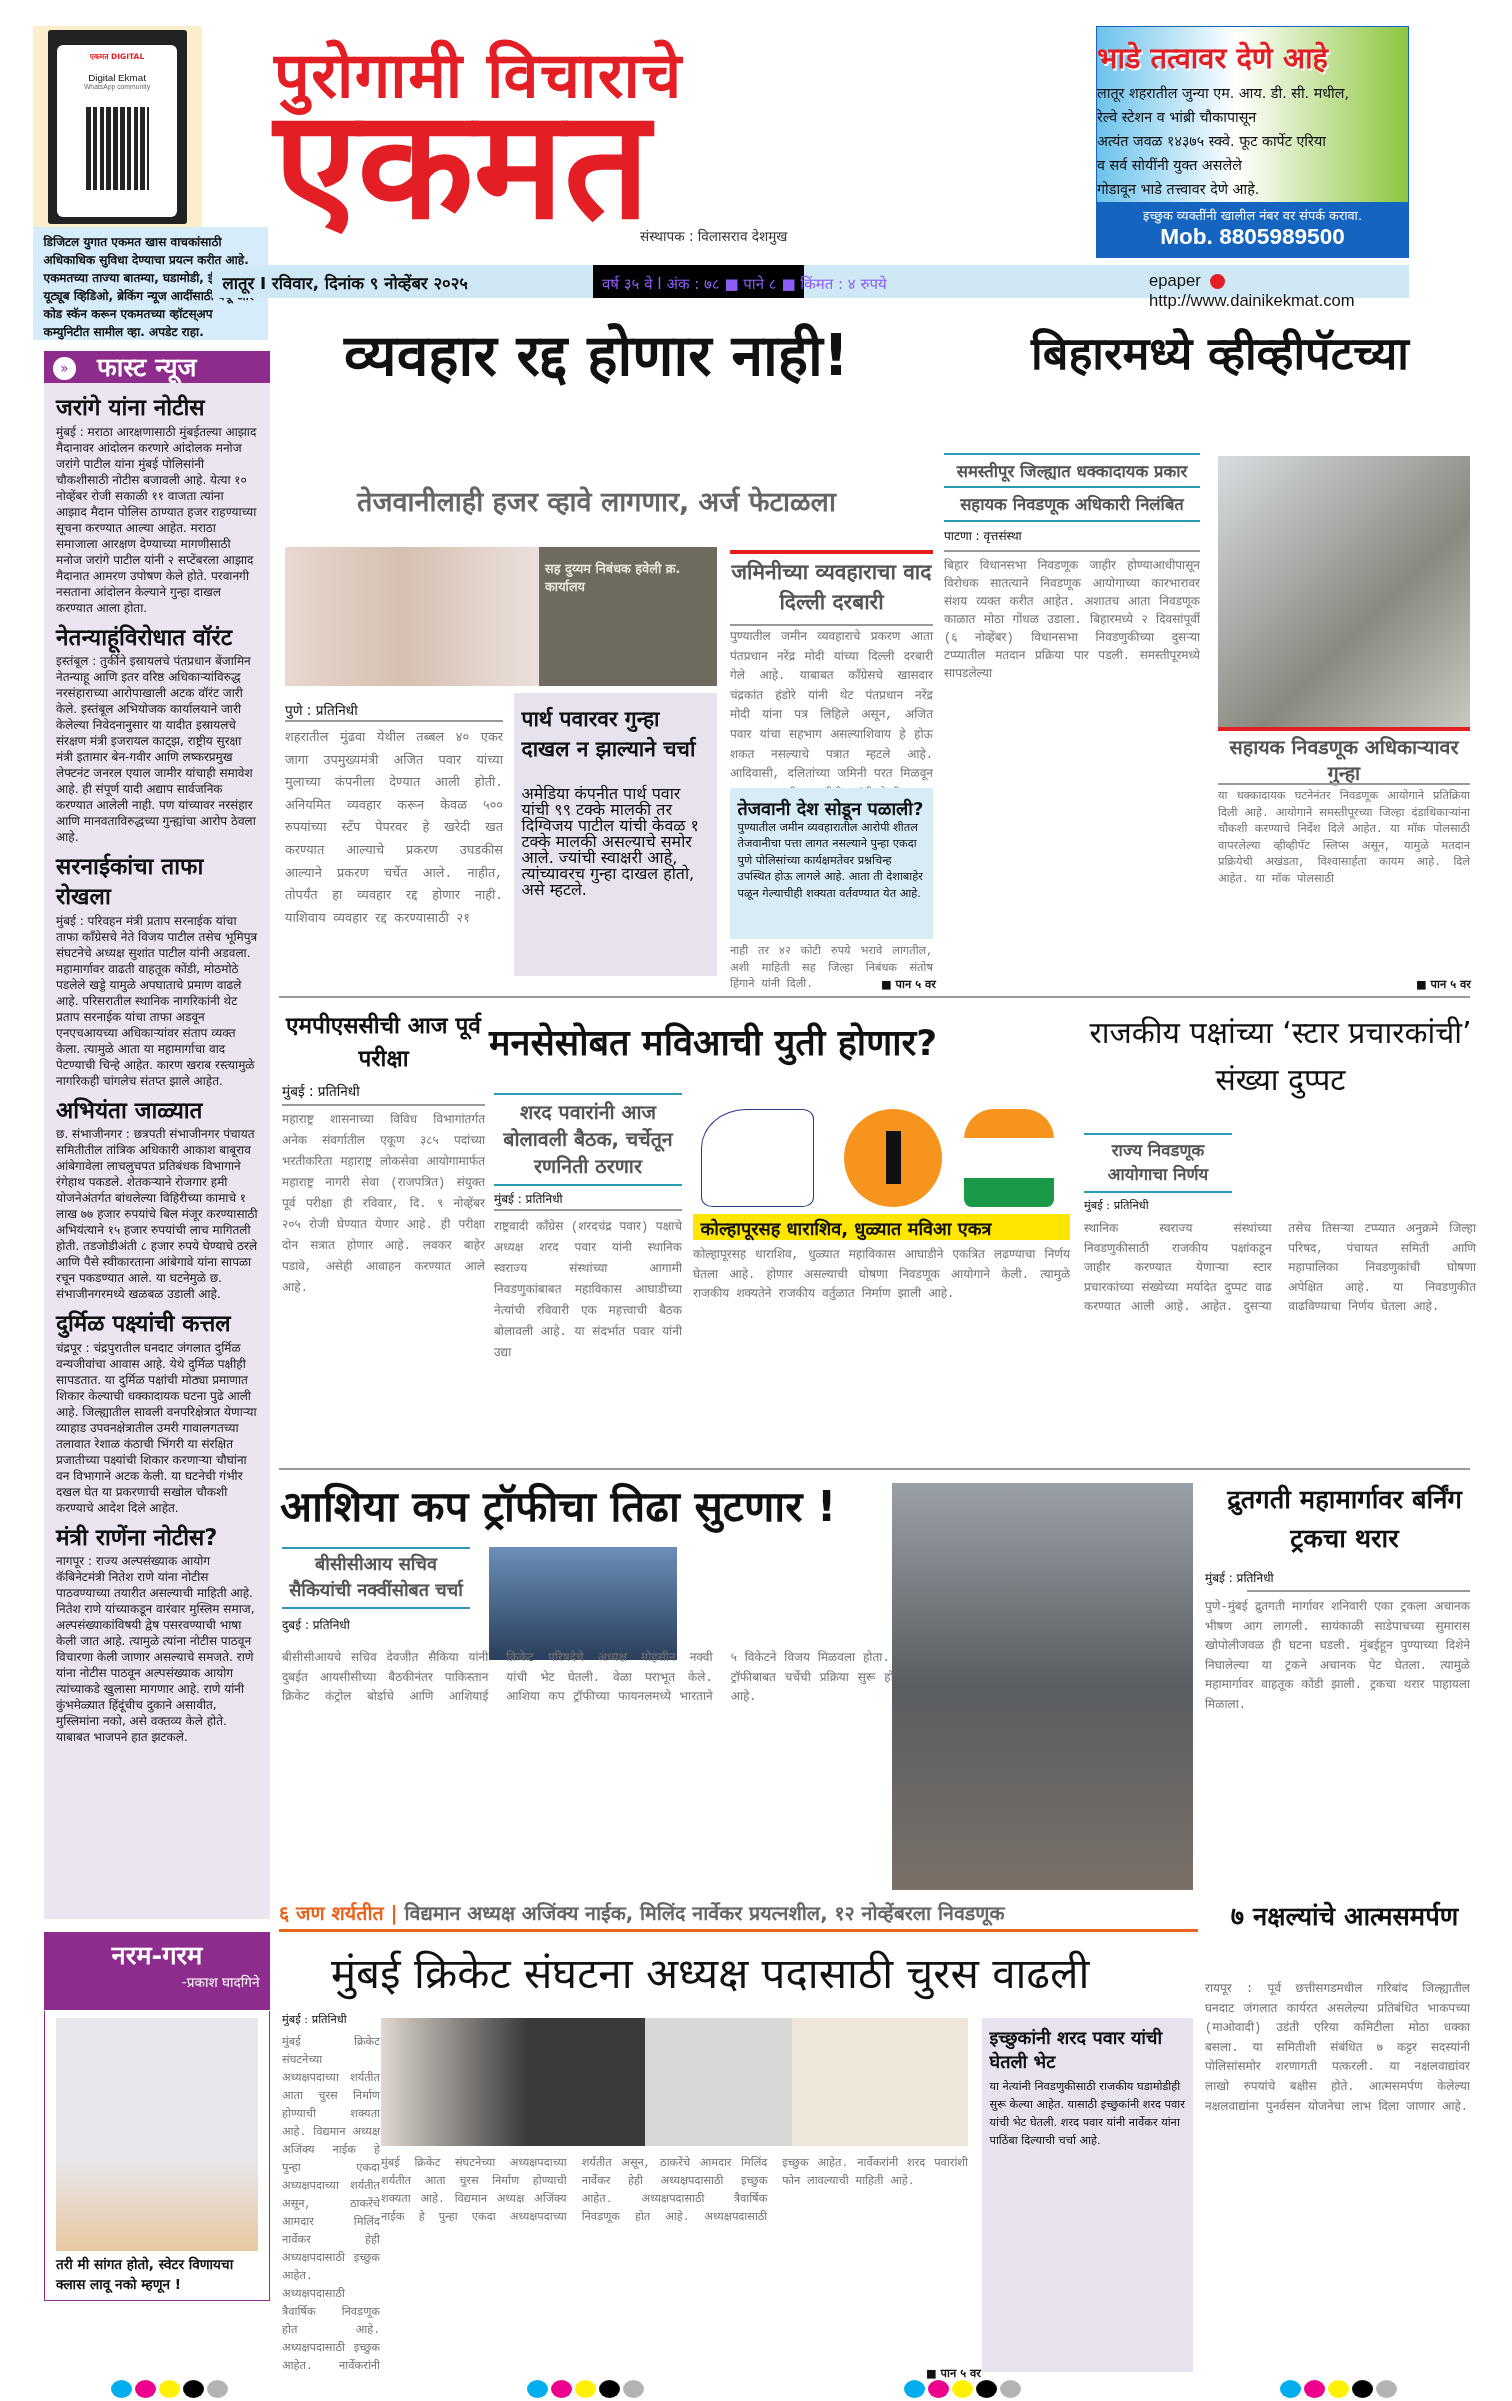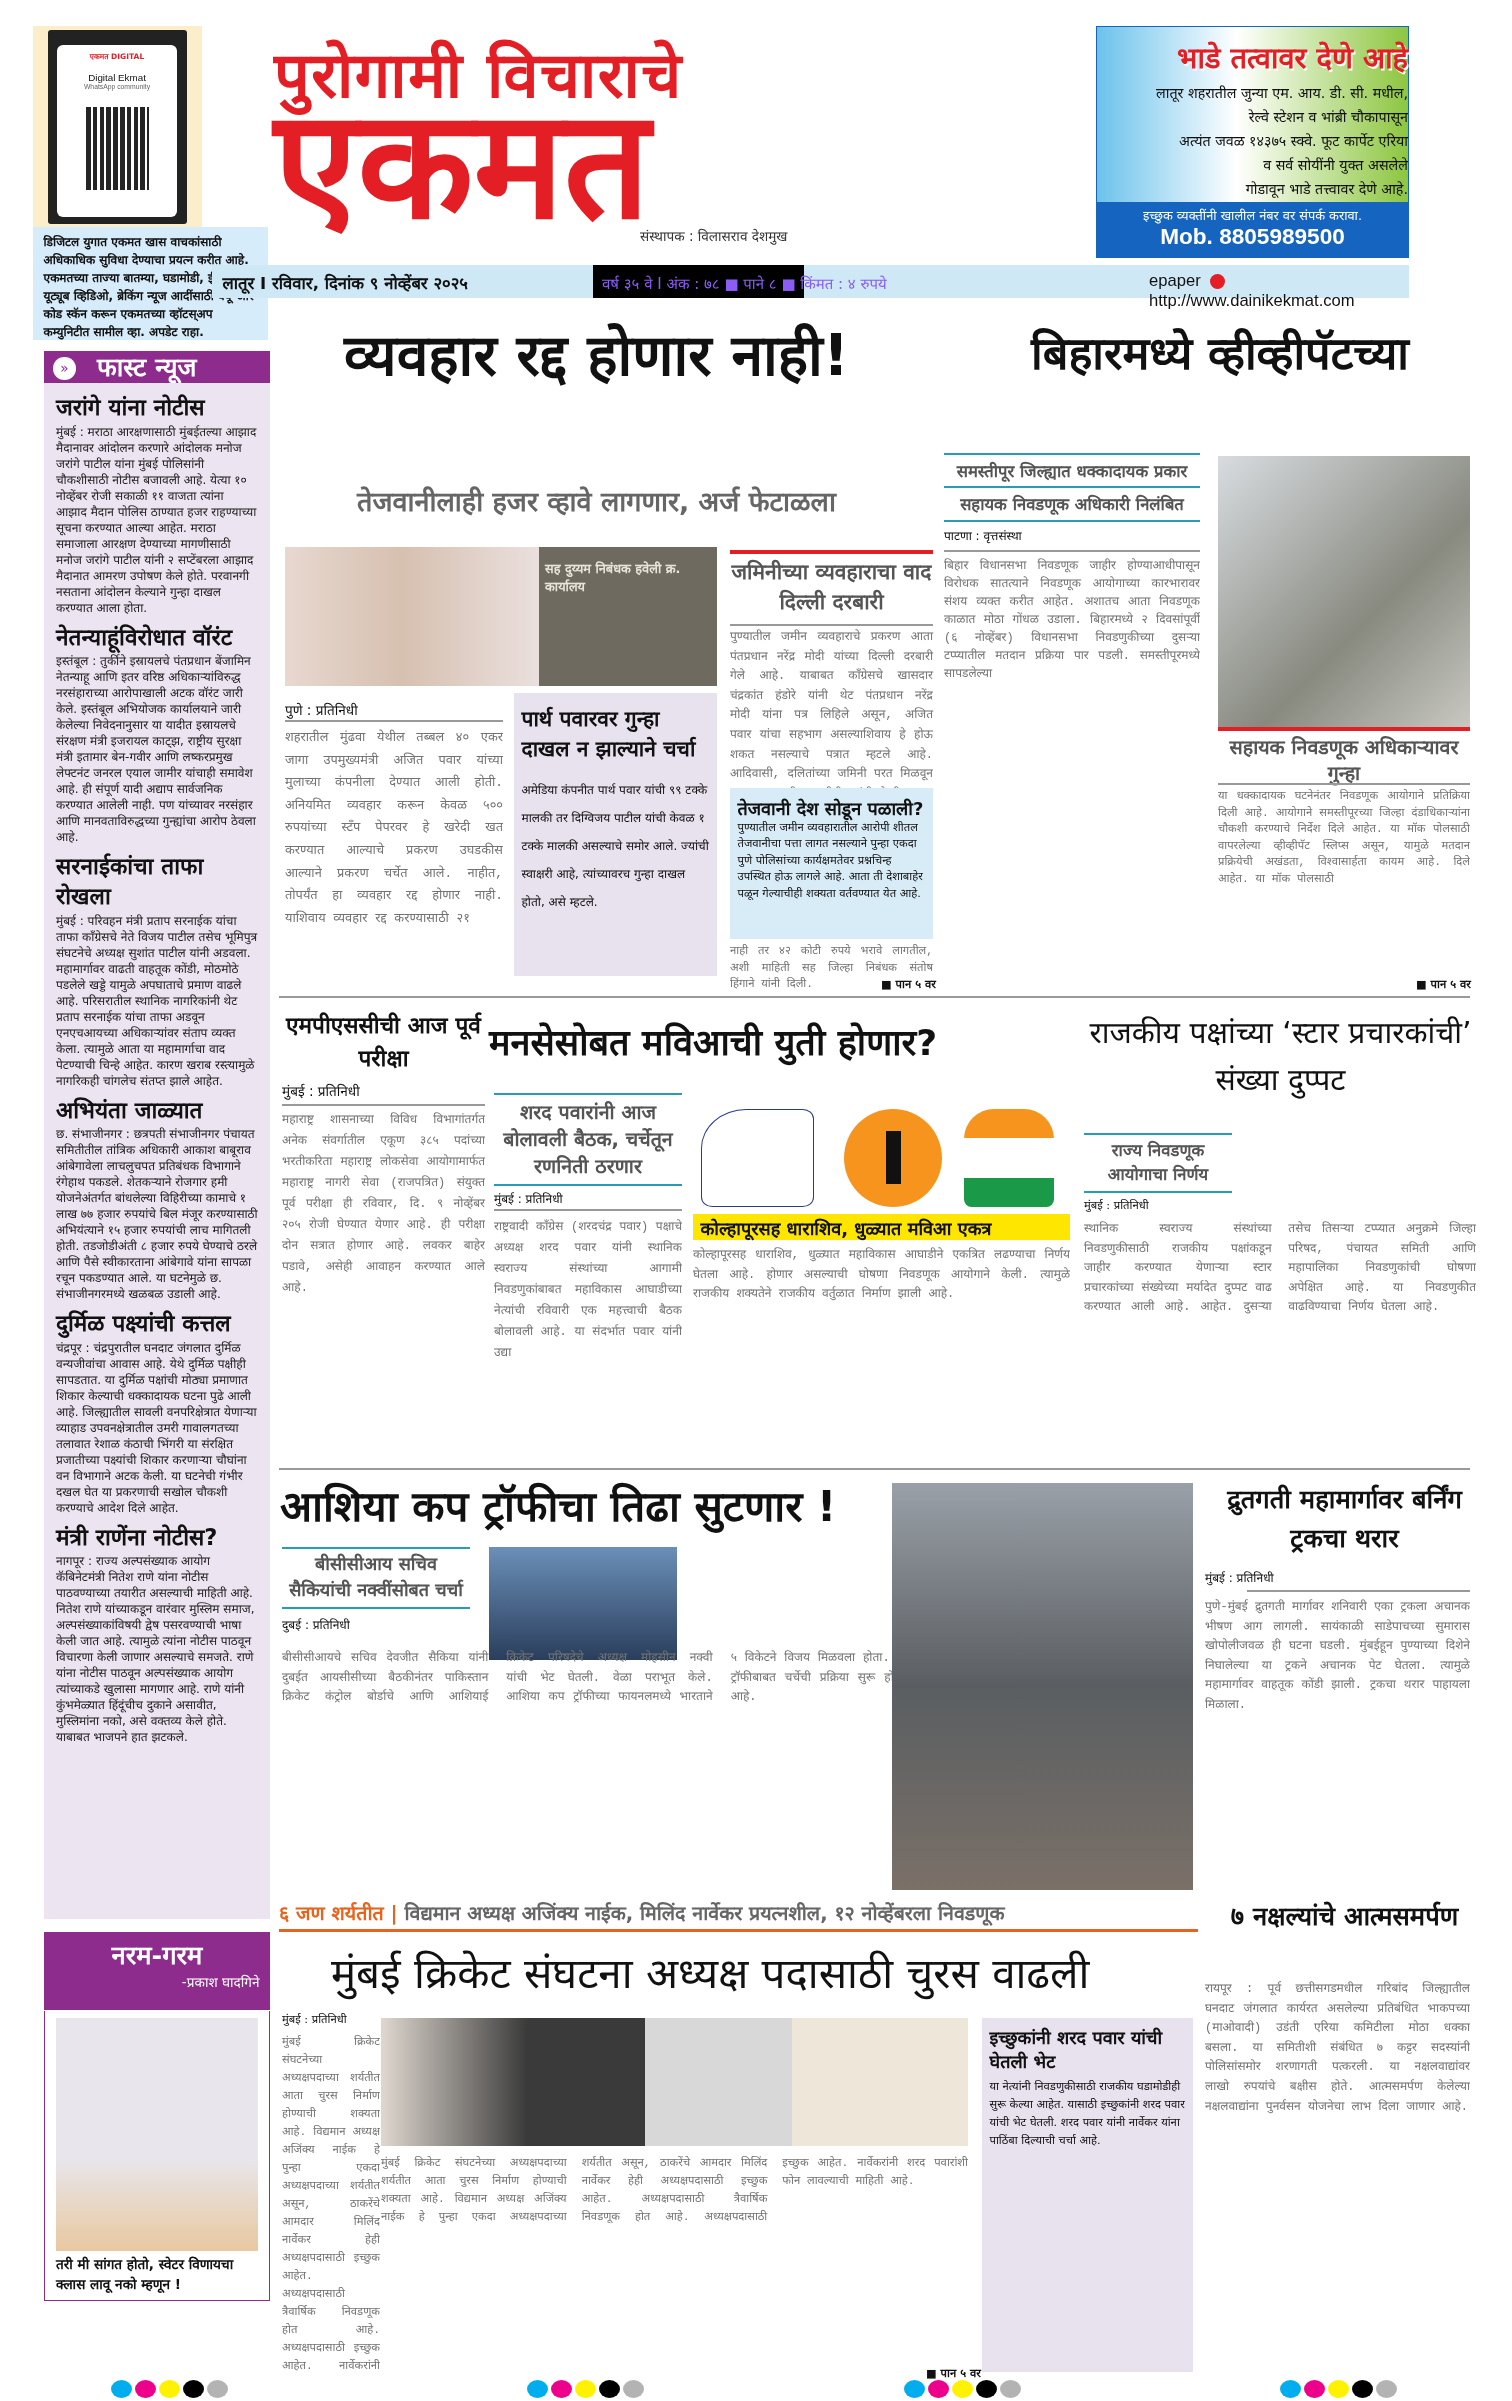--- a/index.html
+++ b/index.html
@@ -16,21 +16,21 @@
 .qrcard{left:57px;top:45px;width:120px;height:172px;background:#fff;border-radius:6px}
 .qrcode{left:86px;top:107px;width:63px;height:83px;background:repeating-linear-gradient(90deg,#000 0 4.5px,#fff 4.5px 6.8px),#000;opacity:.85}
 .qrnote{left:33px;top:227px;width:235px;height:113px;background:#d6ecfa;padding:6px 10.5px;font-size:12px;line-height:18px;font-weight:bold}
 
 .mast-top{left:274px;top:30px;font-size:63px;font-weight:bold;color:#e31e24;letter-spacing:1.5px}
 .mast-main{left:274px;top:90px;font-size:151px;font-weight:bold;color:#e31e24;line-height:151px}
 .founder{left:640px;top:226px;font-size:13.6px;color:#333}
 .dateline{left:212px;top:265px;width:902px;height:33px;background:#cfe8f6;font-size:16.6px;font-weight:bold;padding:6px 10.5px}
 .issue{left:593px;top:265px;width:211px;height:33px;background:#000;color:#8b5cf6;font-size:15px;padding:7.5px 9px;white-space:nowrap}
 .ad{left:1096px;top:25.6px;width:313px;height:232px;border:1.5px solid #1565c0}
-.ad-top{position:absolute;left:0;top:0;width:100%;height:175px;background:linear-gradient(90deg,#6cc2ec,#fff 45%,#8dc63f);text-align:right;padding-top:10.5px}
+.ad-top{position:absolute;left:0;top:0;width:100%;height:175px;background:linear-gradient(90deg,#6cc2ec,#fff 45%,#8dc63f);text-align:left;padding-top:10.5px}
 .ad-title{font-size:29px;font-weight:bold;color:#e31e24;text-shadow:1.5px 1.5px 0 #fff}
 .ad-body{font-size:14.3px;line-height:24px;font-weight:normal;color:#111;margin-top:4.5px}
 .ad-bot{position:absolute;left:0;top:175px;width:100%;height:56px;background:#1565c0;color:#fff;text-align:center;padding-top:4.5px}
 .ad-bot .s{font-size:12.8px}
 .ad-bot .m{font-size:22.6px;font-weight:bold}
 .epaper{left:1096px;top:265px;width:313px;height:33px;background:#cfe8f6;font-size:16.6px;padding:6px 0 0 53px;font-family:"Liberation Sans",sans-serif}
 
 .fn-head{left:44px;top:351px;width:226px;height:32px;background:#8e2c8e;color:#fff;font-size:25.6px;font-weight:bold;padding-left:53px;line-height:32px}
 .fn-icon{left:53px;top:357px;width:22.6px;height:22.6px;border-radius:50%;background:#fff;color:#8e2c8e;text-align:center;line-height:22.6px;font-size:13.6px}
 .fn-body{left:44px;top:383px;width:226px;height:1536px;background:#ece4f1;padding:3px 12px}
@@ -138,21 +138,21 @@
   <div>व्यवहार रद्द होणार नाही!</div>
 </div>
 <div class="abs h1sub">तेजवानीलाही हजर व्हावे लागणार, अर्ज फेटाळला</div>
 <div class="photo" style="left:285px;top:547px;width:291px;height:139px;background:linear-gradient(90deg,#e8d8d0,#d6c0b0 40%,#f0e8ea)"></div>
 <div class="photo" style="left:539px;top:547px;width:178px;height:139px;background:#6e6a60;color:#e8e4da;font-size:12.8px;padding:12px 6px;font-weight:bold">सह दुय्यम निबंधक हवेली क्र. कार्यालय</div>
 <div class="abs dateline-s" style="left:285px;top:700px;width:218px">पुणे : प्रतिनिधी</div>
 <div class="hr" style="left:285px;top:720px;width:218px;height:1.5px"></div>
 <div class="abs txt" style="left:285px;top:727px;width:218px;height:249px;overflow:hidden">शहरातील मुंढवा येथील तब्बल ४० एकर जागा उपमुख्यमंत्री अजित पवार यांच्या मुलाच्या कंपनीला देण्यात आली होती. अनियमित व्यवहार करून केवळ ५०० रुपयांच्या स्टँप पेपरवर हे खरेदी खत करण्यात आल्याचे प्रकरण उघडकीस आल्याने प्रकरण चर्चेत आले. नाहीत, तोपर्यंत हा व्यवहार रद्द होणार नाही. याशिवाय व्यवहार रद्द करण्यासाठी २१</div>
 <div class="box-lav" style="left:514px;top:693px;width:203px;height:283px;padding:10.5px 7.5px">
   <div style="font-size:21px;font-weight:bold;line-height:30px">पार्थ पवारवर गुन्हा दाखल न झाल्याने चर्चा</div>
-  <div style="font-size:12px;line-height:28px;margin-top:12px">अमेडिया कंपनीत पार्थ पवार यांची ९९ टक्के मालकी तर दिग्विजय पाटील यांची केवळ १ टक्के मालकी असल्याचे समोर आले. ज्यांची स्वाक्षरी आहे, त्यांच्यावरच गुन्हा दाखल होतो, असे म्हटले.</div>
+  <div style="font-size:16px;line-height:16px;margin-top:22px">अमेडिया कंपनीत पार्थ पवार यांची ९९ टक्के मालकी तर दिग्विजय पाटील यांची केवळ १ टक्के मालकी असल्याचे समोर आले. ज्यांची स्वाक्षरी आहे, त्यांच्यावरच गुन्हा दाखल होतो, असे म्हटले.</div>
 </div>
 <div class="abs" style="left:730px;top:550px;width:203px;height:3.8px;background:#e31e24"></div>
 <div class="abs gray-h" style="left:730px;top:557px;width:203px;font-size:21px;line-height:30px">जमिनीच्या व्यवहाराचा वाद दिल्ली दरबारी</div>
 <div class="hr" style="left:730px;top:624px;width:203px;height:1.5px"></div>
 <div class="abs txt" style="left:730px;top:628px;width:203px;font-size:12px;line-height:19.6px">पुण्यातील जमीन व्यवहाराचे प्रकरण आता पंतप्रधान नरेंद्र मोदी यांच्या दिल्ली दरबारी गेले आहे. याबाबत काँग्रेसचे खासदार चंद्रकांत हंडोरे यांनी थेट पंतप्रधान नरेंद्र मोदी यांना पत्र लिहिले असून, अजित पवार यांचा सहभाग असल्याशिवाय हे होऊ शकत नसल्याचे पत्रात म्हटले आहे. आदिवासी, दलितांच्या जमिनी परत मिळवून द्याव्यात, अशी मागणीही त्यांनी केली.</div>
 <div class="box-blue" style="left:730px;top:788px;width:203px;height:151px;padding:7.5px">
   <div style="font-size:18px;font-weight:bold">तेजवानी देश सोडून पळाली?</div>
   <div style="font-size:11.3px;line-height:16.6px">पुण्यातील जमीन व्यवहारातील आरोपी शीतल तेजवानीचा पत्ता लागत नसल्याने पुन्हा एकदा पुणे पोलिसांच्या कार्यक्षमतेवर प्रश्नचिन्ह उपस्थित होऊ लागले आहे. आता ती देशाबाहेर पळून गेल्याचीही शक्यता वर्तवण्यात येत आहे.</div>
 </div>
 <div class="abs txt" style="left:730px;top:943px;width:203px;font-size:11.3px;line-height:16.6px">नाही तर ४२ कोटी रुपये भरावे लागतील, अशी माहिती सह जिल्हा निबंधक संतोष हिंगाने यांनी दिली.</div>

